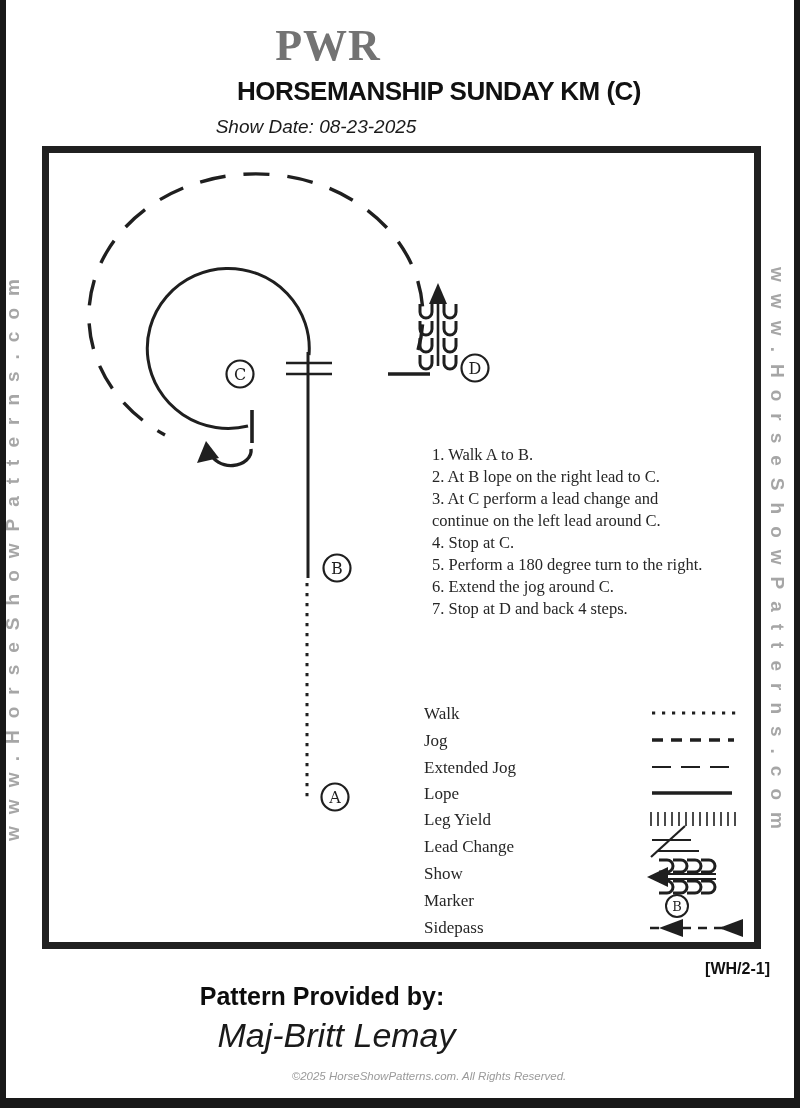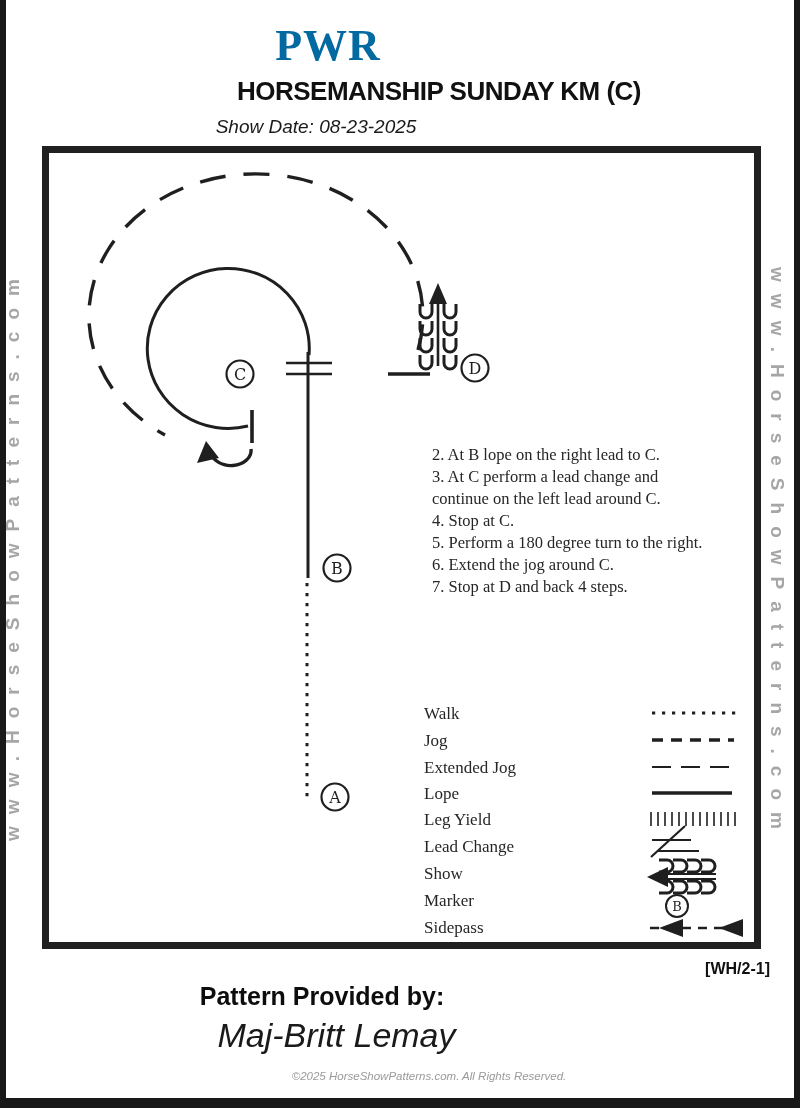--- a/index.html
+++ b/index.html
@@ -8,21 +8,21 @@
     font-family:"Liberation Sans", sans-serif; overflow:hidden;
   }
   .edge { position:absolute; background:#191919; }
   .edge-left   { left:0; top:0; width:6px; height:1108px; }
   .edge-right  { left:794px; top:0; width:6px; height:1108px; }
   .edge-bottom { left:0; top:1098px; width:800px; height:10px; }
 
   .club {
     position:absolute; left:0; top:20px; width:656px; text-align:center;
     font-family:"Liberation Serif", serif; font-weight:bold; font-size:44px;
-    letter-spacing:1px; color:#0369a1;
+    letter-spacing:1px; color:#737373;
   }
   .title {
     position:absolute; left:0; top:76px; width:800px; text-align:center;
     font-weight:bold; font-size:26px; color:#111; letter-spacing:-0.5px;padding-left:39px;
   }
   .date {
     position:absolute; left:0; top:116px; width:632px; text-align:center;
     font-style:italic; font-weight:500; font-size:19px; color:#1a1a1a;
   }
 
@@ -184,20 +184,21 @@
       </g>
       <g>
         <line x1="650" y1="928" x2="740" y2="928" stroke-width="2.4" stroke-dasharray="9 7"></line>
         <polygon points="659,928 683,919 683,937" fill="#1f1f1f" stroke="none"></polygon>
         <polygon points="719,928 743,919 743,937" fill="#1f1f1f" stroke="none"></polygon>
       </g>
     </g>
   </svg>
 
   <div class="instructions">
+    <div>1. Walk A to B.</div>
     <div>2. At B lope on the right lead to C.</div>
     <div>3. At C perform a lead change and continue on the left lead around C.</div>
     <div>4. Stop at C.</div>
     <div>5. Perform a 180 degree turn to the right.</div>
     <div>6. Extend the jog around C.</div>
     <div>7. Stop at D and back 4 steps.</div>
   </div>
 
   <div class="leg-label" style="top:704px">Walk</div>
   <div class="leg-label" style="top:731px">Jog</div>

